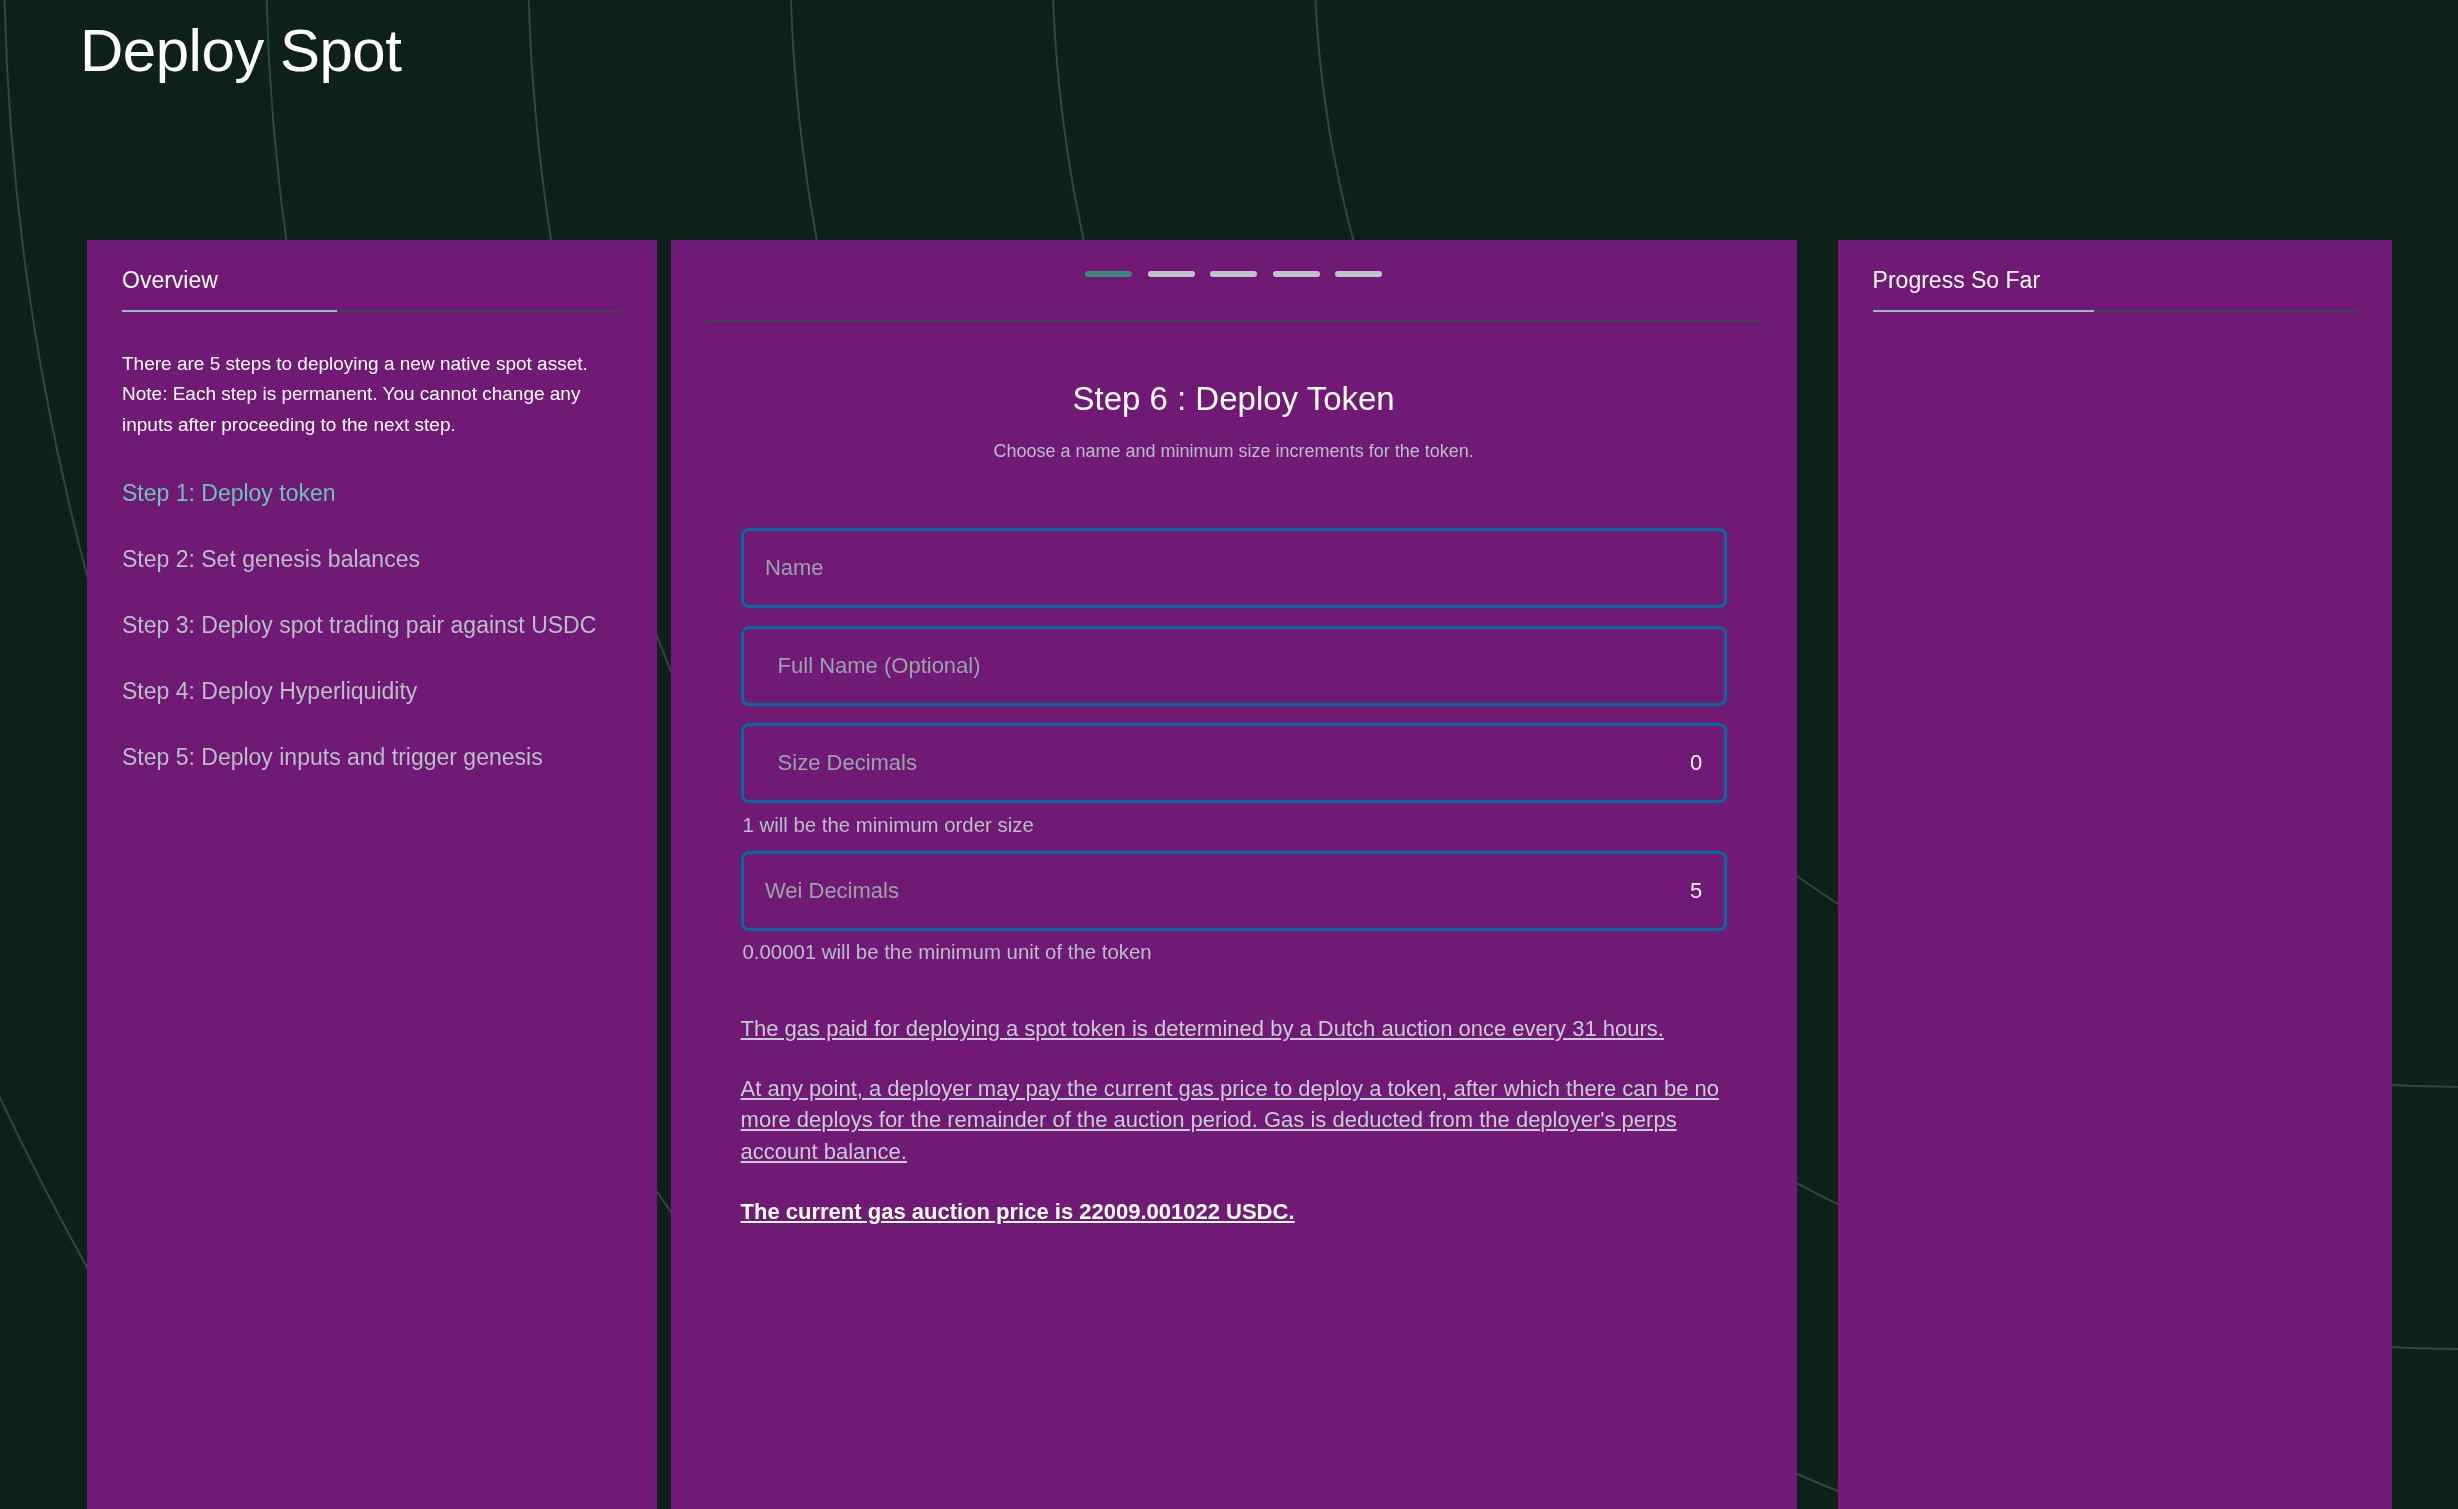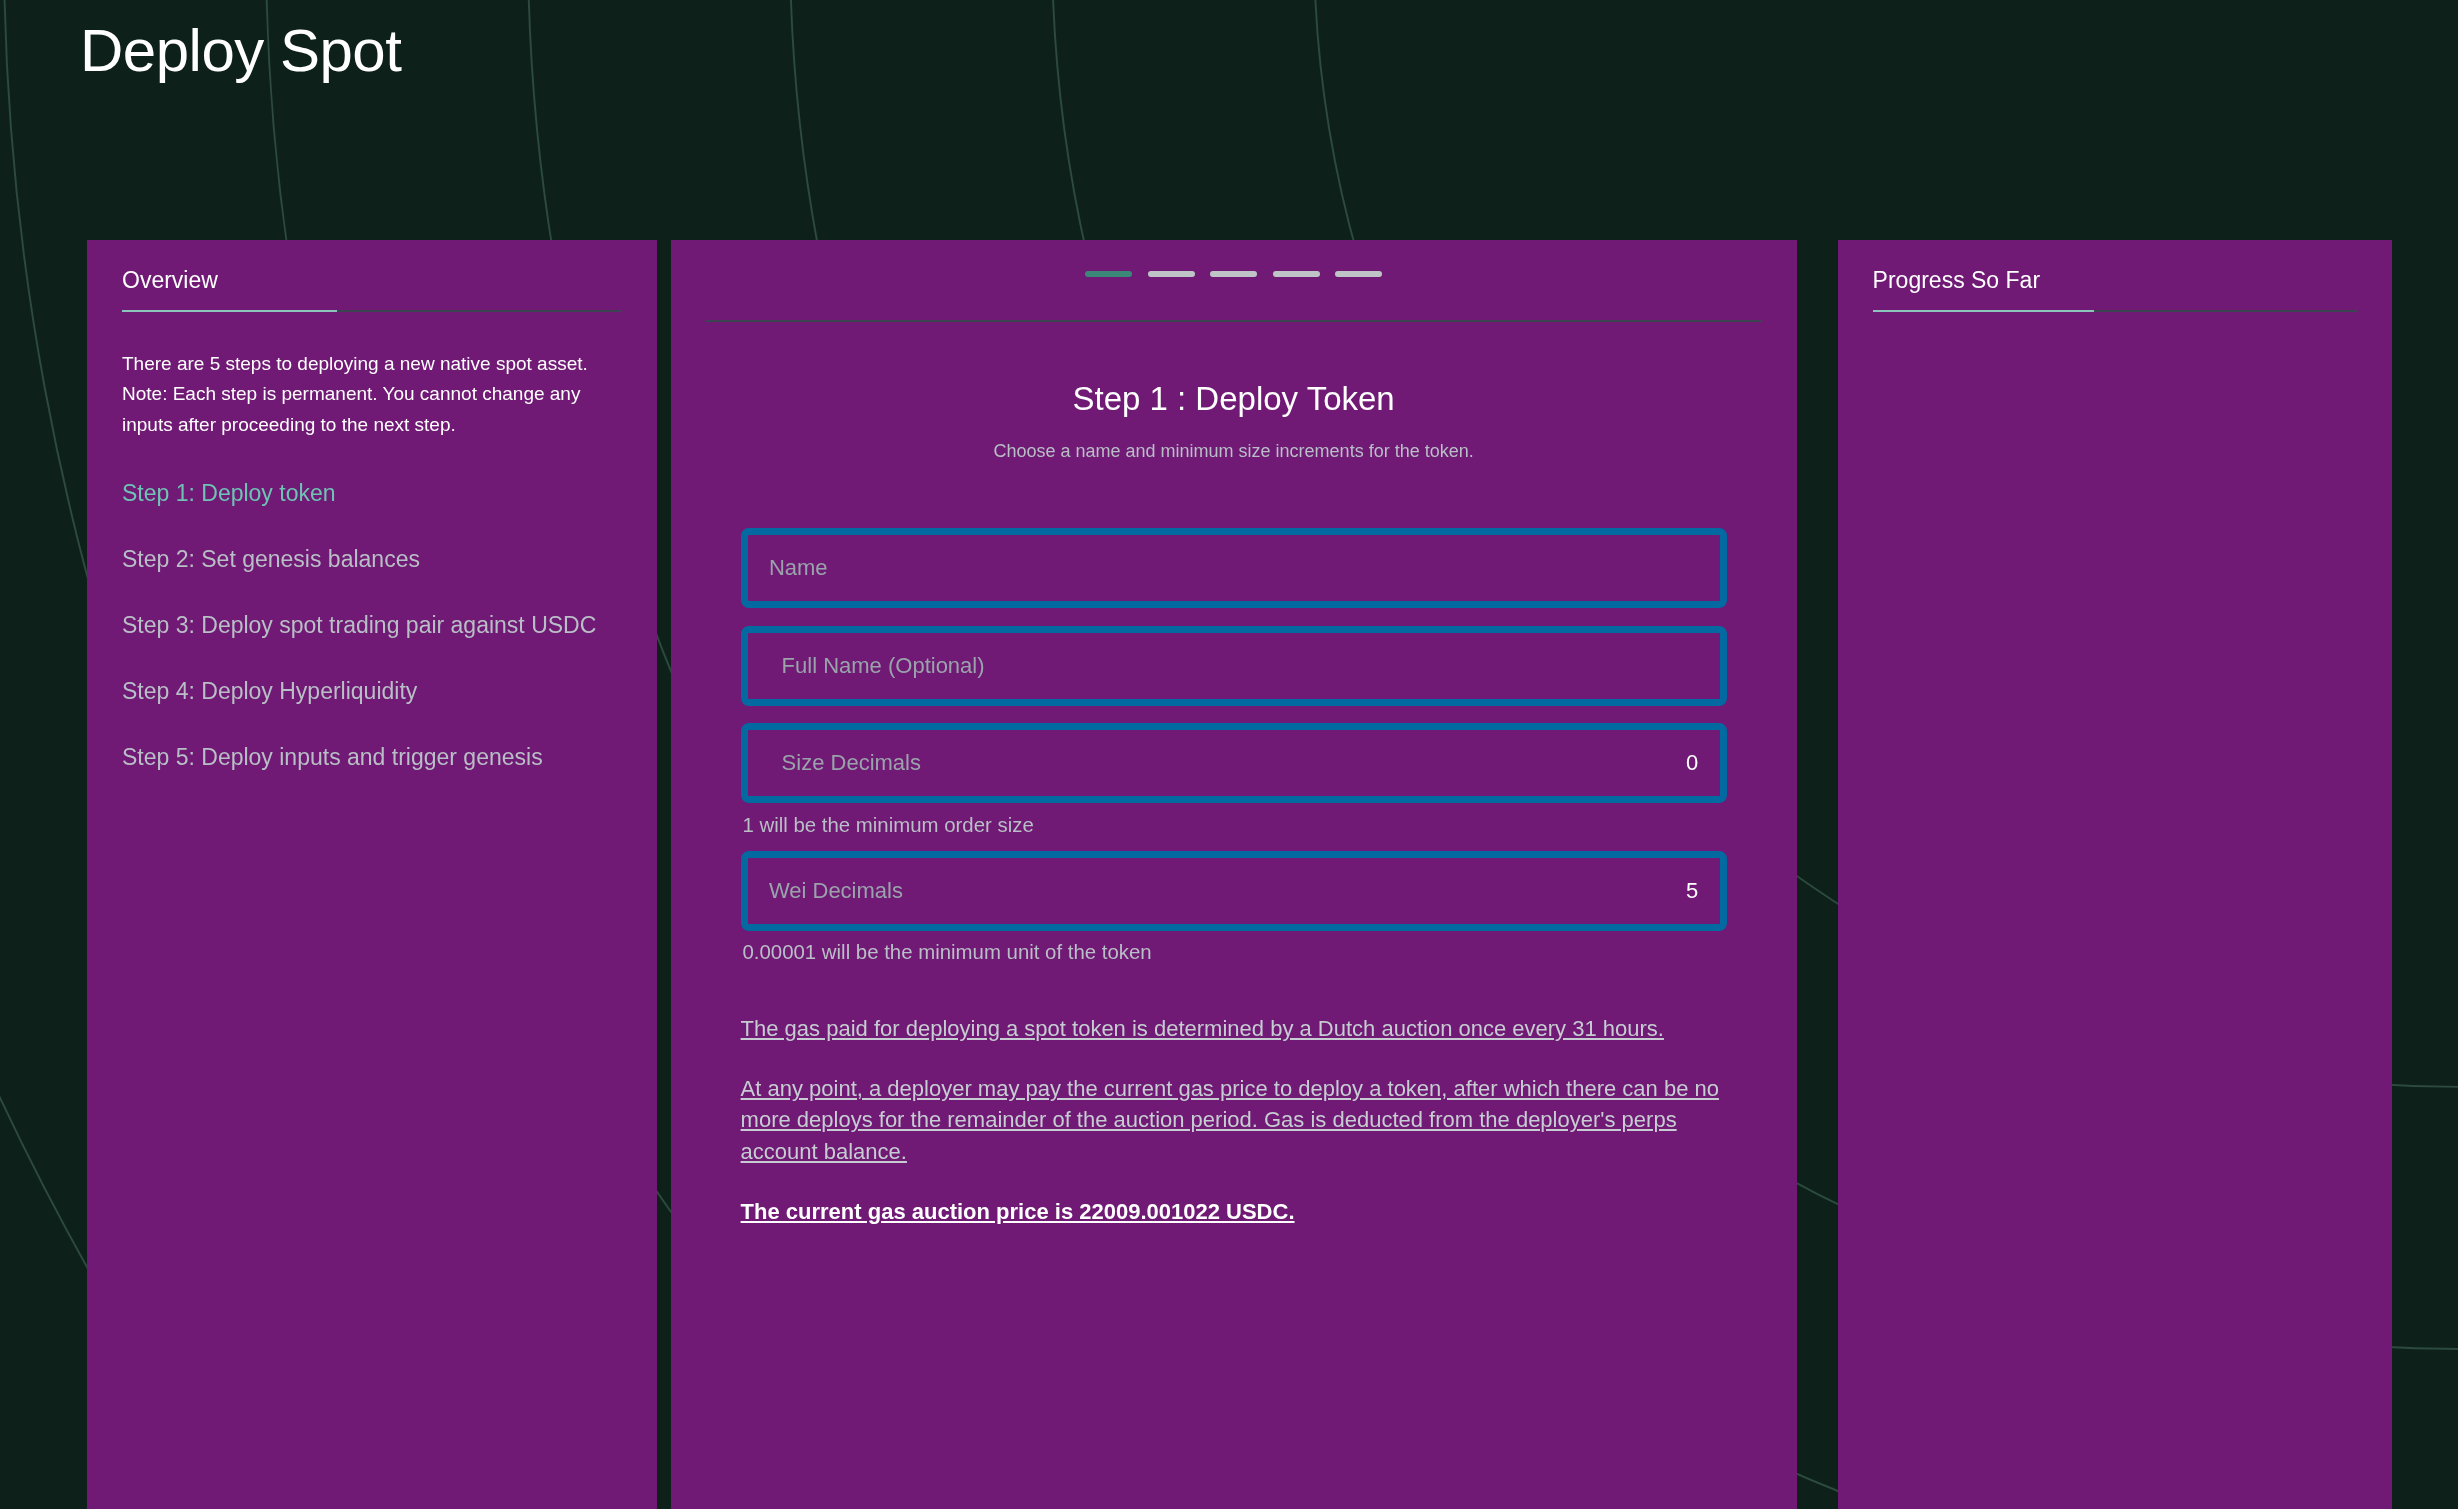--- a/index.html
+++ b/index.html
@@ -151,21 +151,21 @@
     font-size: 18px;
     color: #b9bfc6;
     margin-top: 27px;
     line-height: 1;
   }
 
   .form-area { margin-top: 68px; }
 
   .field {
     height: 80px;
-    border: 7px solid #0369a1;
+    border: 3px solid #0369a1;
     border-radius: 7.8px;
     display: flex;
     align-items: center;
     padding: 0 21.3px;
     background: transparent;
     cursor: text;
   }
   .field + .field { margin-top: 17.5px; padding-left: 34px; }
   .field-label {
     font-size: 22px;
@@ -252,21 +252,21 @@
           <div class="pbar active"></div>
           <div class="pbar"></div>
           <div class="pbar"></div>
           <div class="pbar"></div>
           <div class="pbar"></div>
         </div>
         <div class="head-rule"></div>
       </div>
 
       <div class="mid-body">
-        <h2 class="step-title">Step 1 : Deploy Token</h2>
+        <h2 class="step-title">Step 6 : Deploy Token</h2>
         <p class="step-sub">Choose a name and minimum size increments for the token.</p>
 
         <div class="form-area">
 
           <div class="field">
             <span class="field-label">Name</span>
             <span class="field-value"></span>
           </div>
 
           <div class="field">

